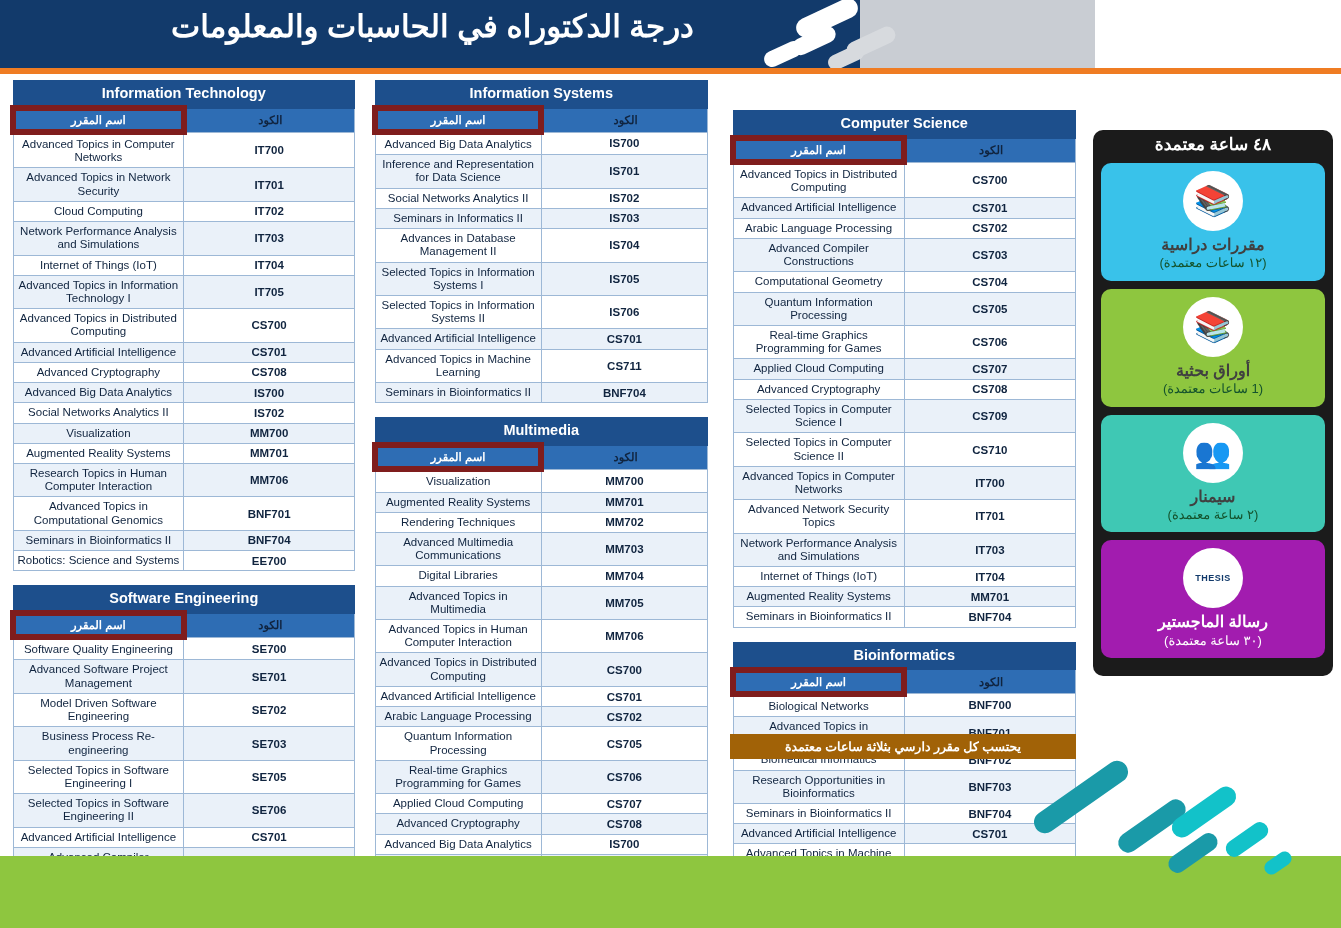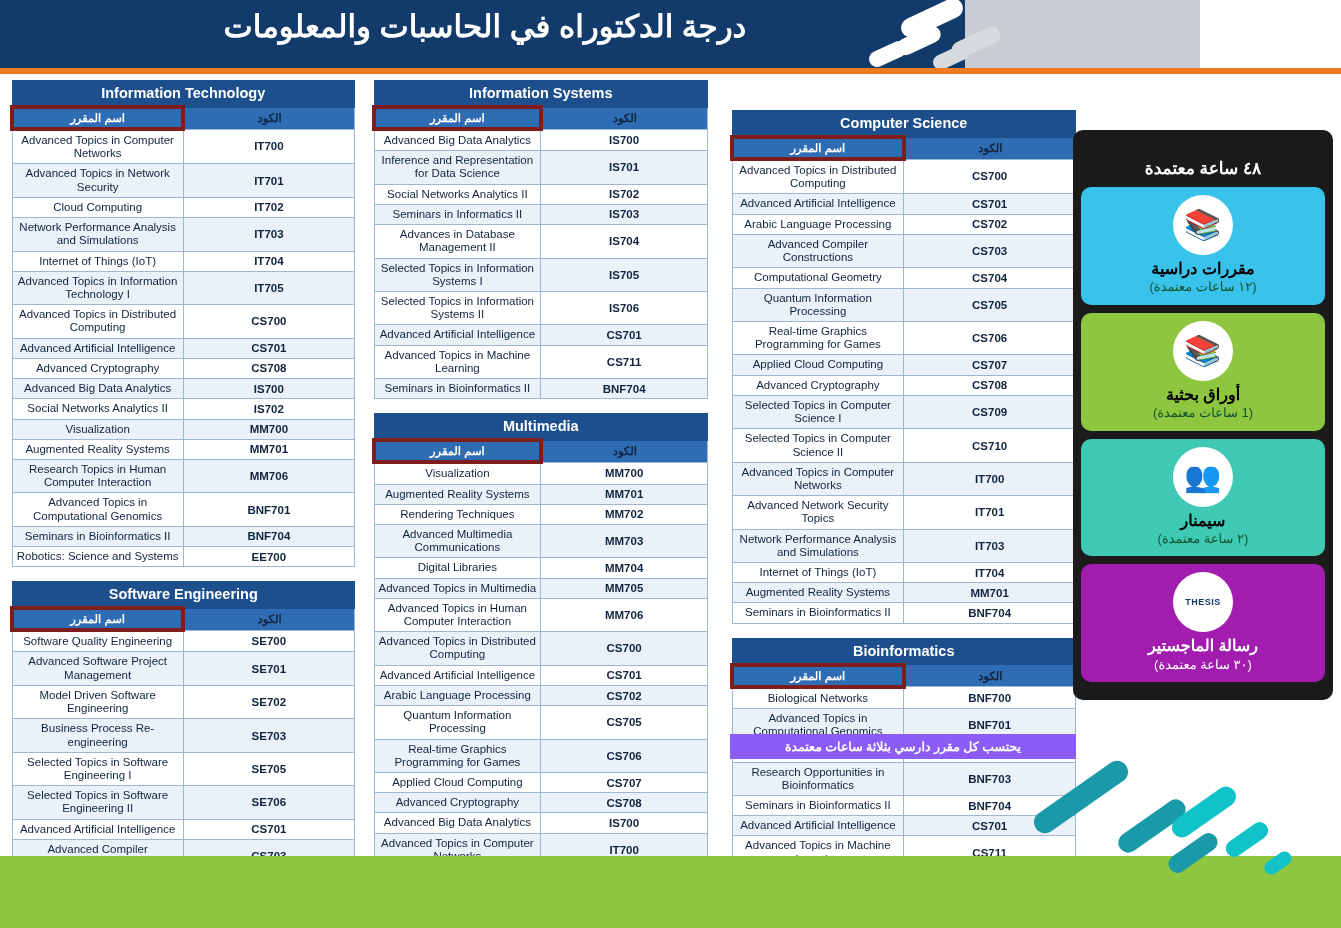--- a/index.html
+++ b/index.html
@@ -13,21 +13,21 @@
     background: #ffffff;
     font-family: "Liberation Sans", sans-serif;
     overflow: hidden;
     position: relative;
   }
 
   
   .header {
     position: absolute;
     top: 0; left: 0;
-    width: 1200px;
+    width: 1095px;
     height: 68px;
     background: #123a6b;
     overflow: hidden;
     text-decoration: underline;
   }
   .header-right-panel {
     position: absolute;
     top: 0; right: 0;
     width: 235px;
     height: 68px;
@@ -117,21 +117,21 @@
     padding: 4px 2px;
     border: 1px solid #1d4f8c;
   }
   .tbl .head-row td {
     background: #2e6db4;
     color: #ffffff;
     font-weight: bold;
     font-size: 11.5px;
     text-align: center;
     padding: 2px;
-    border: 4px solid #7f1d1d;
+    border: 6px solid #7f1d1d;
     direction: rtl;
   }
   .tbl td.c-name {
     text-align: center;
     padding: 3px 4px;
     border: 1px solid #9db8d6;
     color: #10243f;
     line-height: 1.15;
   }
   .tbl td.c-code {
@@ -143,24 +143,24 @@
     font-weight: bold;
   }
   .tbl tbody tr:nth-child(odd) td { background: #ffffff; }
   .tbl tbody tr:nth-child(even) td { background: #eaf1f9; }
 
   
   .side {
     position: absolute;
     top: 130px;
     right: 8px;
-    width: 260px;
+    width: 240px;
     background: #1b1b1b;
     border-radius: 10px;
-    padding: 24px 8px 10px 8px;
+    padding: 0 8px 10px 8px;
     box-sizing: border-box;
   }
   .side-title {
     color: #ffffff;
     font-weight: bold;
     font-size: 17px;
     text-align: center;
     direction: rtl;
     padding: 4px 0 8px 0;
   }
@@ -179,41 +179,41 @@
     margin: 0 auto 4px auto;
     display: flex;
     align-items: center;
     justify-content: center;
     overflow: hidden;
     border: 2px solid rgba(255,255,255,.8);
   }
   .card .l1 {
     font-size: 16px;
     font-weight: bold;
-    color: #000000;
+    color: #404040;
     line-height: 1.2;
   }
   .card .l2 {
     font-size: 13px;
     color: #14532d;
     line-height: 1.2;
     margin-top: 1px;
   }
   .card.c-blue  { background: #39c2ea; }
   .card.c-green { background: #8ec63f; }
   .card.c-teal  { background: #3fc8b4; }
   .card.c-orange{ background: #f47920; }
   .card.c-orange .l1, .card.c-orange .l2 { color: #ffffff; }
 
   .note {
     position: absolute;
     left: 730px;
     top: 734px;
     width: 346px;
-    background: #8b5cf6;
+    background: #a16207;
     color: #ffffff;
     font-size: 12.5px;
     font-weight: bold;
     text-align: center;
     padding: 5px 4px;
     direction: rtl;
     box-sizing: border-box;
   }
 
   .thesis-word {

